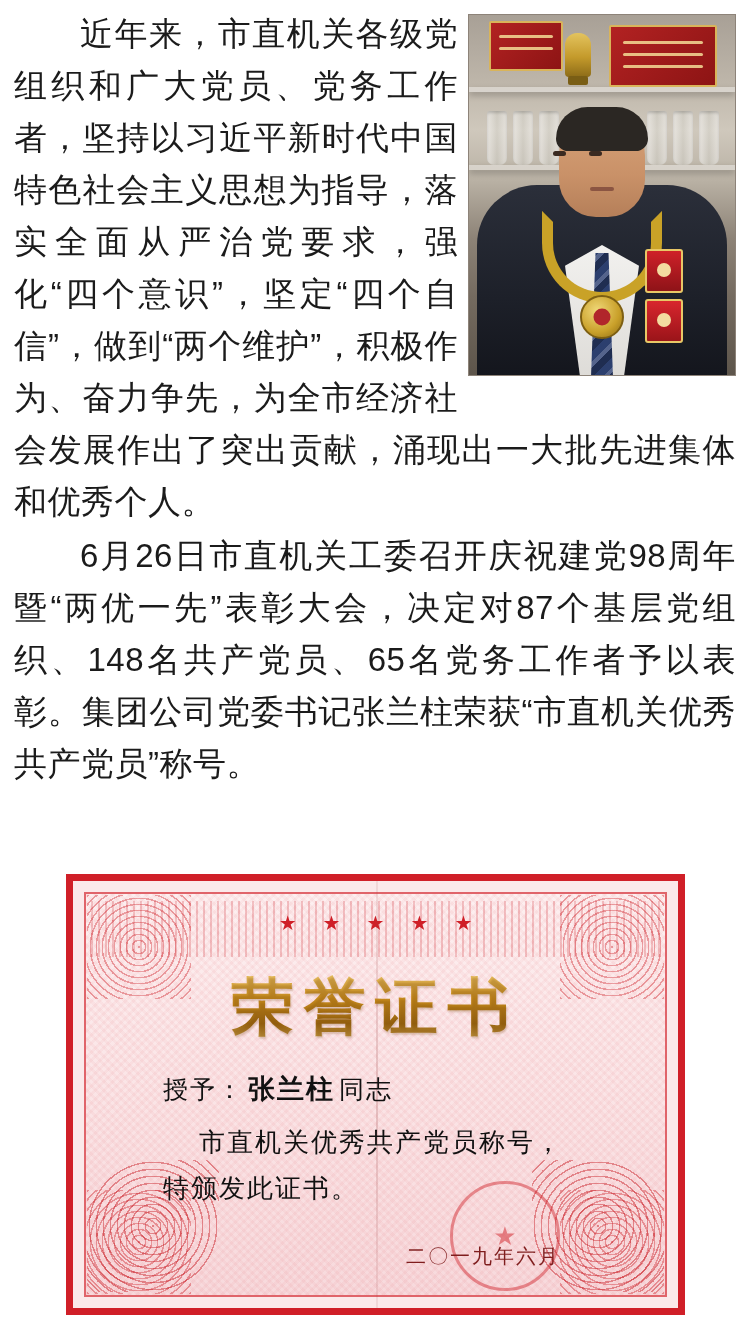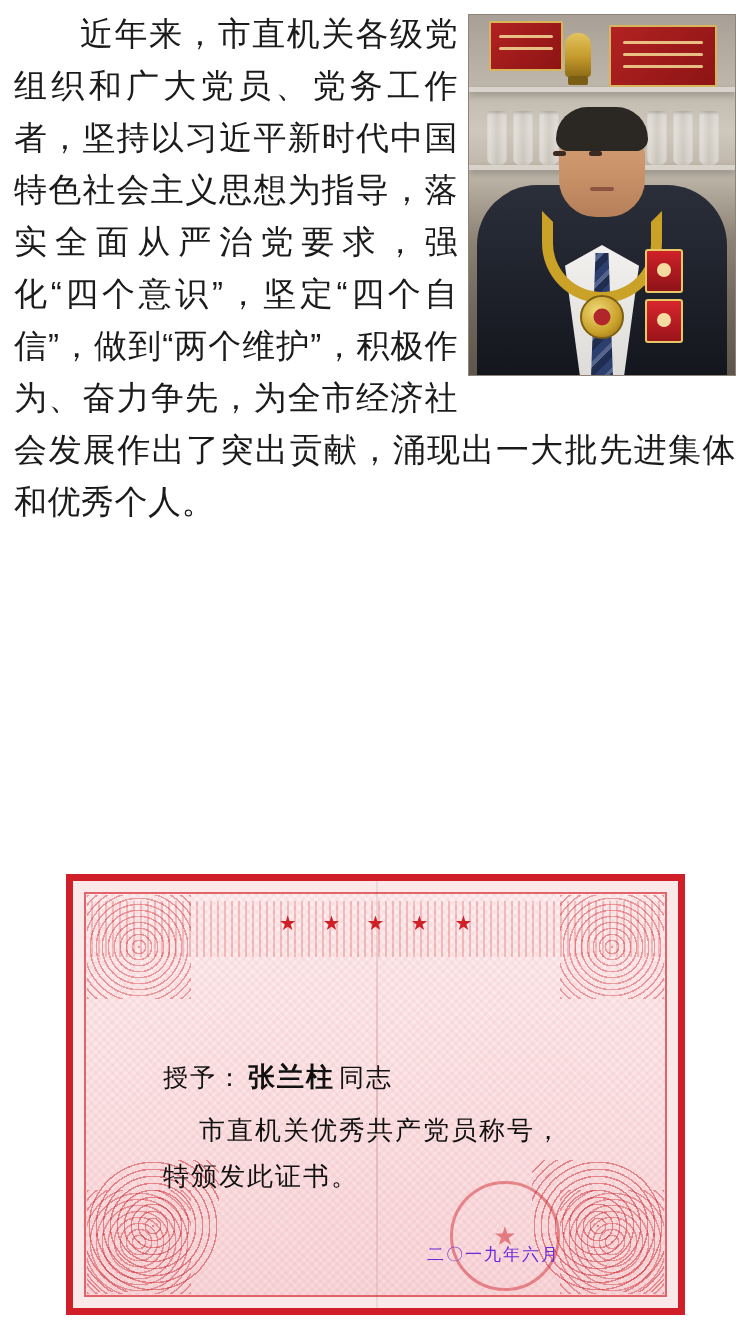--- a/index.html
+++ b/index.html
@@ -328,20 +328,21 @@
     background: linear-gradient(to bottom, #f2d07a 0%, #c78b1d 40%, #9a6510 70%, #e4bf6a 100%);
     -webkit-background-clip: text;
     background-clip: text;
     -webkit-text-fill-color: transparent;
     text-shadow: 1px 2px 2px rgba(120,70,10,0.25);
   }
   .cert-line {
     position: absolute;
     color: #111;
     font-family: Liberation Sans, sans-serif;
+    margin-top: 12px;
   }
   .cert-awardee {
     left: 90px;
     top: 178px;
     font-size: 25px;
     letter-spacing: 2px;
   }
   .cert-awardee .nm {
     font-size: 27px;
     font-weight: bold;
@@ -366,22 +367,22 @@
     font-size: 17px;
     color: #1a1a1a;
     font-family: "Liberation Serif", serif;
     letter-spacing: 1px;
     text-align: center;
   }
   .cert-date {
     position: absolute;
     right: 118px;
     top: 362px;
-    font-size: 17px;
-    color: #6d28d9;
+    font-size: 20px;
+    color: #7f1d1d;
     font-family: "Liberation Serif", serif;
     letter-spacing: 2px;
     text-align: center;
   }
   .cert-seal {
     position: absolute;
     right: 118px;
     top: 300px;
     width: 104px;
     height: 104px;
@@ -450,38 +451,40 @@
           </div>
         <div class="pt-head"></div>
         <div class="pt-hair"></div>
         <div class="pt-eye l"></div>
         <div class="pt-eye r"></div>
         <div class="pt-mouth"></div>
       </div>
     </div>
 
     <p class="para p1">近年来，市直机关各级党组织和广大党员、党务工作者，坚持以习近平新时代中国特色社会主义思想为指导，落实全面从严治党要求，强化“四个意识”，坚定“四个自信”，做到“两个维护”，积极作为、奋力争先，为全市经济社会发展作出了突出贡献，涌现出一大批先进集体和优秀个人。</p>
+    <p class="para p2">6月26日市直机关工委召开庆祝建党98周年暨“两优一先”表彰大会，决定对87个基层党组织、148名共产党员、65名党务工作者予以表彰。集团公司党委书记张兰柱荣获“市直机关优秀共产党员”称号。</p>
   </div>
 
   <div class="cert-wrap">
     <div class="cert">
       <div class="cert-inner-border"></div>
       <div class="cert-band"></div>
       <div class="cert-stars">★★★★★</div>
 
       <div class="cert-corner tl"></div>
       <div class="cert-corner tr"></div>
       <div class="cert-corner bl"></div>
       <div class="cert-corner br"></div>
 
       <div class="cert-flower left"></div>
       <div class="cert-flower right"></div>
 
       <div class="cert-fold"></div>
 
+      <div class="cert-title">荣誉证书</div>
 
       <div class="cert-line cert-awardee">
         <span>授予：</span><span class="nm">张兰柱</span><span>同志</span>
       </div>
 
       <div class="cert-line cert-body2">特颁发此证书。</div>
       <div class="cert-line cert-body1">市直机关优秀共产党员称号，</div>
 
       <div class="cert-seal">
         <span class="sl-star">★</span>

